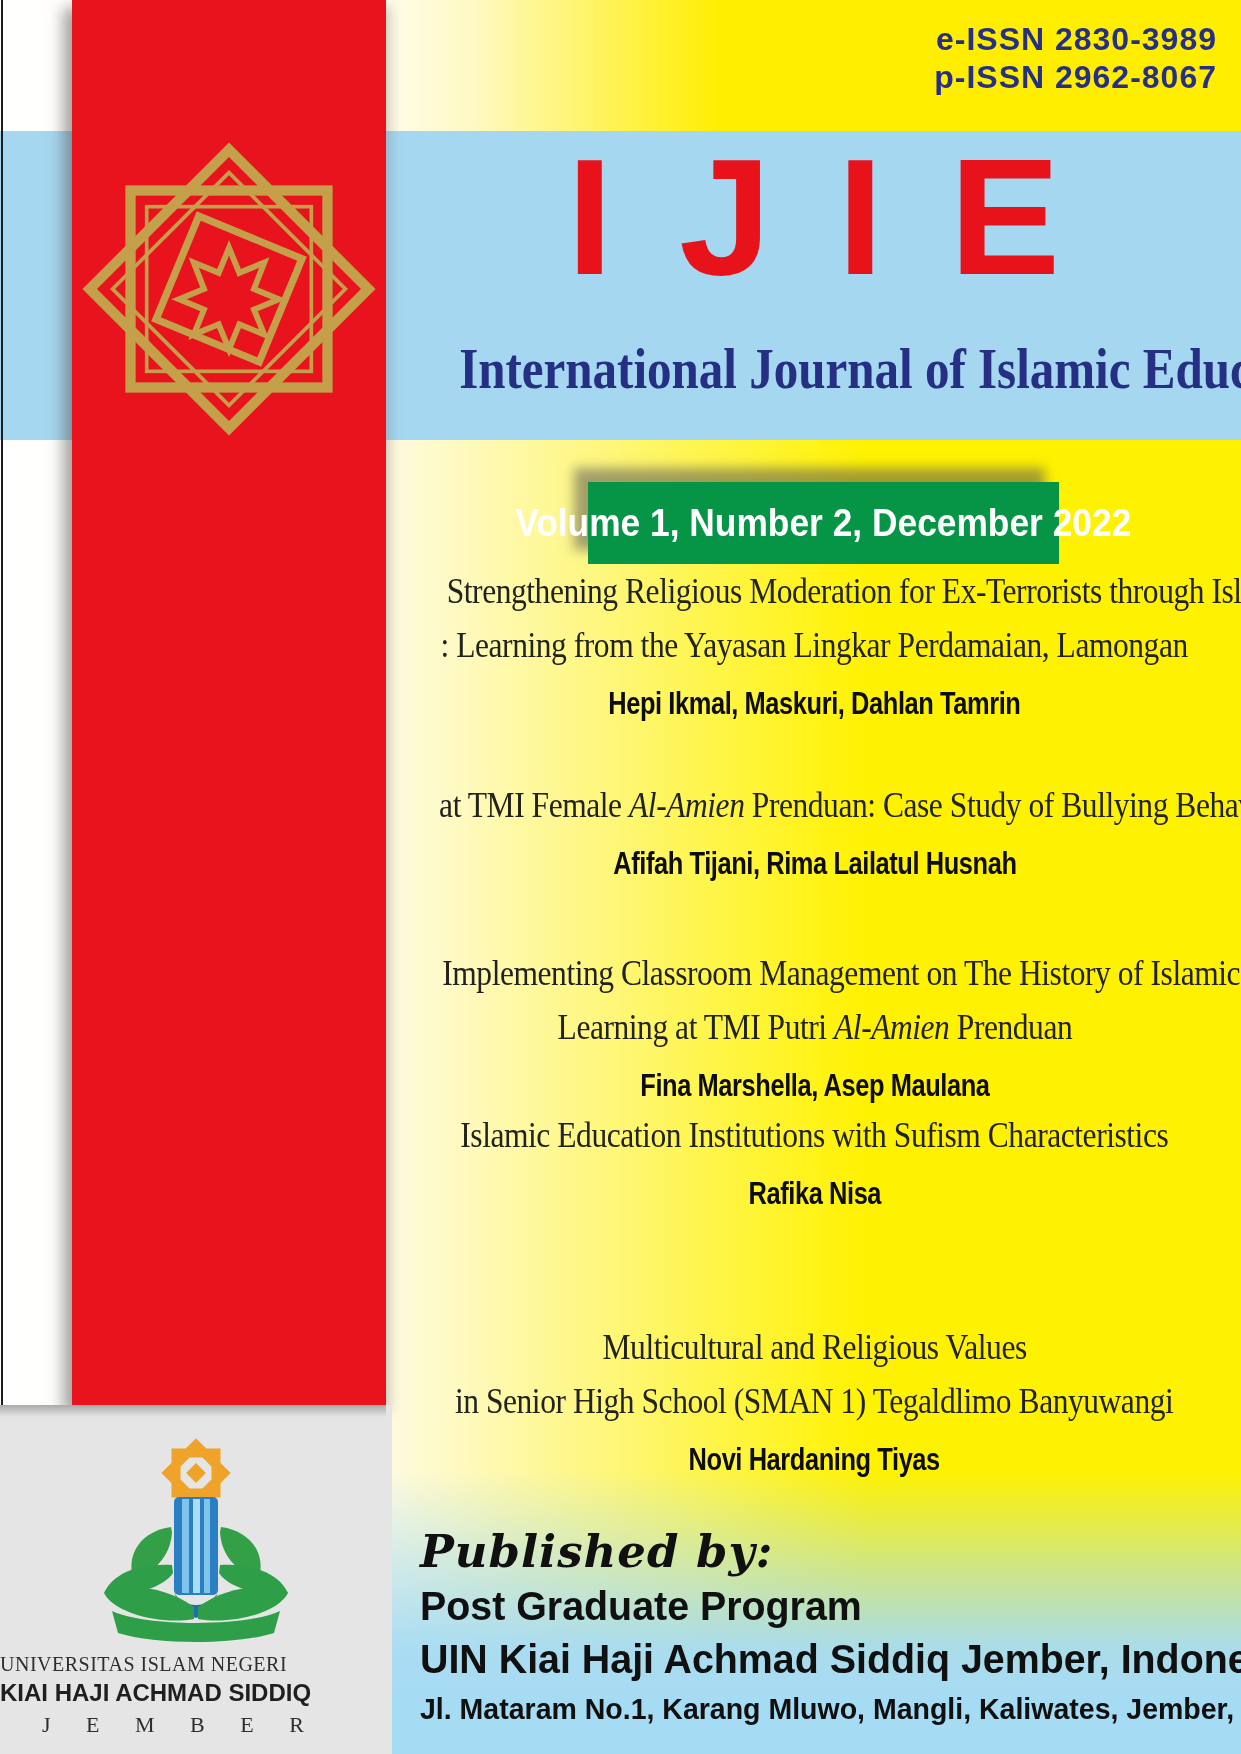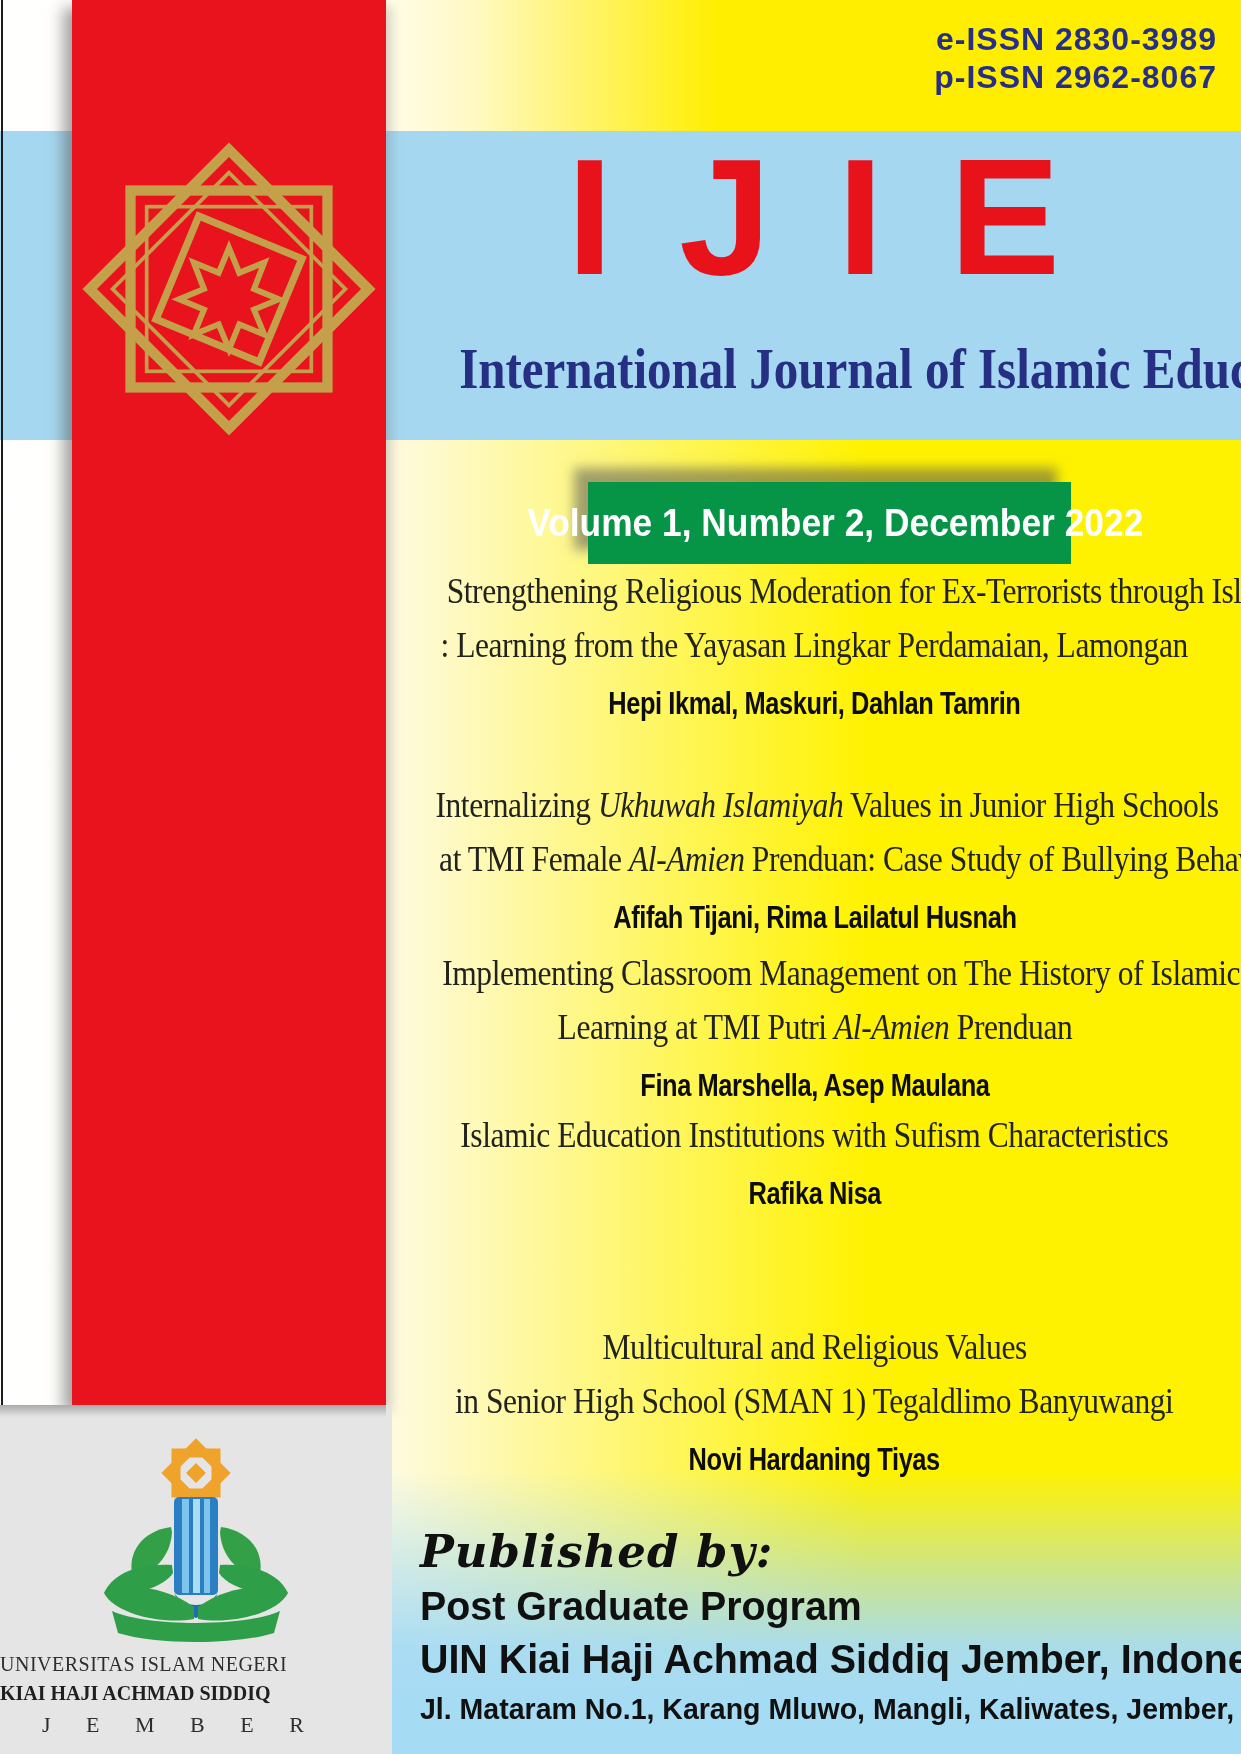--- a/index.html
+++ b/index.html
@@ -49,21 +49,21 @@
     color:#262f84;font-family:"Liberation Serif",serif;font-weight:bold;font-size:57px;
     white-space:nowrap;
   }
   .journal-title .squeeze{transform:scaleX(.86);}
   
   .volume-banner{
     position:absolute;left:588px;top:482px;width:471px;height:82px;
     background:#069447;
     box-shadow:-14px -14px 11px rgba(85,85,85,.55);
     display:flex;align-items:center;justify-content:center;
-    color:#ffffff;font-weight:bold;font-size:38px;white-space:nowrap;padding-left:12px;
+    color:#ffffff;font-weight:bold;font-size:38px;white-space:nowrap;
   }
   .volume-banner .squeeze{transform:scaleX(.93);}
   
   .article{position:absolute;left:392px;right:4px;text-align:center;}
   .a-line{display:block;line-height:48px;white-space:nowrap;}
   .squeeze{display:inline-block;transform-origin:center;}
   .ttl{
     font-family:"Liberation Serif",serif;font-size:35px;color:#23231d;
     transform:scaleX(.9);letter-spacing:-.5px;
   }
@@ -86,21 +86,21 @@
   
   .logo-box{
     position:absolute;left:0;top:1405px;width:392px;height:349px;background:#e5e5e5;
   }
   .logo-box::before{
     content:"";position:absolute;left:0;top:0;width:386px;height:12px;
     background:linear-gradient(to bottom,rgba(60,60,60,.35),rgba(60,60,60,0));
   }
   .uni-svg{display:block;margin:30px auto 4px auto;}
   .uni-line1{font-family:"Liberation Serif",serif;font-size:20px;color:#2e2e2e;letter-spacing:.5px;line-height:26px;}
-  .uni-line2{font-family:Liberation Serif, serif;font-weight:bold;font-size:20px;color:#1f1f1f;line-height:32px;}
+  .uni-line2{font-family:Liberation Sans, sans-serif;font-weight:bold;font-size:24px;color:#1f1f1f;line-height:32px;}
   .uni-line3{font-family:"Liberation Serif",serif;font-size:22px;color:#2e2e2e;letter-spacing:15px;text-indent:15px;line-height:32px;padding-left:27px;}
 </style>
 </head>
 <body>
 
 <div id="canvas">
 
   <div class="band-top"></div>
   <div class="band-blue"></div>
   <div class="main-area"></div>
@@ -134,21 +134,20 @@
     <span class="squeeze">Volume 1, Number 2, December 2022</span>
   </div>
 
   <div class="article" style="top:568px">
     <div class="a-line"><span class="squeeze ttl"><span>Strengthening Religious Moderation for Ex-Terrorists through Islamic Education</span></span></div>
     <div class="a-line"><span class="squeeze ttl"><span>: Learning from the Yayasan Lingkar Perdamaian, Lamongan</span></span></div>
     <div class="a-authors"><span class="squeeze auth">Hepi Ikmal, Maskuri, Dahlan Tamrin</span></div>
   </div>
 
   <div class="article" style="top:782px">
-    <div class="a-line"><span class="squeeze ttl"><span>Internalizing </span><i>Ukhuwah Islamiyah</i><span> Values in Junior High Schools</span></span></div>
     <div class="a-line"><span class="squeeze ttl"><span>at TMI Female </span><i>Al-Amien</i><span> Prenduan: Case Study of  Bullying Behavior</span></span></div>
     <div class="a-authors"><span class="squeeze auth">Afifah Tijani, Rima Lailatul Husnah</span></div>
   </div>
 
   <div class="article" style="top:950px">
     <div class="a-line"><span class="squeeze ttl"><span>Implementing Classroom Management on The History of Islamic Cultural</span></span></div>
     <div class="a-line"><span class="squeeze ttl"><span>Learning at TMI Putri </span><i>Al-Amien</i><span> Prenduan</span></span></div>
     <div class="a-authors"><span class="squeeze auth">Fina Marshella, Asep Maulana</span></div>
   </div>
 

